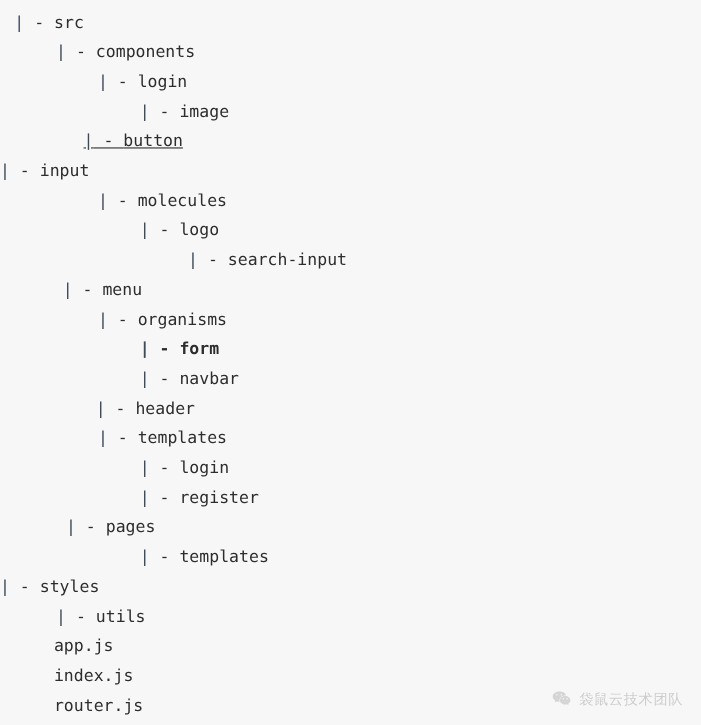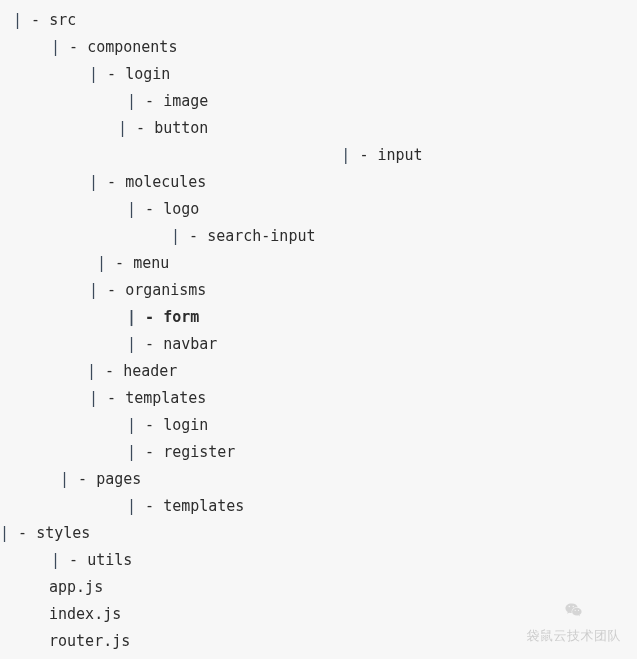--- a/index.html
+++ b/index.html
@@ -51,21 +51,20 @@
   
   #watermark {
     position: absolute;
     right: 16px;
     bottom: 14px;
     display: flex;
     align-items: center;
     gap: 7px;
     opacity: 0.30;
     user-select: none;
-    flex-direction: column;
   }
   #watermark .wm-logo {
     width: 19px;
     height: 19px;
     flex: 0 0 auto;
     display: block;
   }
   #watermark .wm-text {
     font-family: "DejaVu Sans", "Liberation Sans", sans-serif;
     font-size: 13px;
@@ -75,26 +74,26 @@
   }
 </style>
 </head>
 <body>
 
 <div id="tree">
     <div class="row" style="padding-left: 13px;"><span class="bar">|</span><span class="dash"> - </span><span class="label">src</span></div>
     <div class="row" style="padding-left: 51px;"><span class="bar">|</span><span class="dash"> - </span><span class="label">components</span></div>
     <div class="row" style="padding-left: 89px;"><span class="bar">|</span><span class="dash"> - </span><span class="label">login</span></div>
     <div class="row" style="padding-left: 127px;"><span class="bar">|</span><span class="dash"> - </span><span class="label">image</span></div>
-    <div class="row" style="padding-left: 118px;"><span class="bar">|</span><span class="dash"> - </span><span class="label">button</span></div>
-    <div class="row" style="padding-left: 127px; text-align: center;"><span class="bar">|</span><span class="dash"> - </span><span class="label">input</span></div>
+    <div class="row" style="padding-left: 76px; text-decoration: underline;"><span class="bar">|</span><span class="dash"> - </span><span class="label">button</span></div>
+    <div class="row" style=""><span class="bar">|</span><span class="dash"> - </span><span class="label">input</span></div>
     <div class="row" style="padding-left: 89px;"><span class="bar">|</span><span class="dash"> - </span><span class="label">molecules</span></div>
     <div class="row" style="padding-left: 127px;"><span class="bar">|</span><span class="dash"> - </span><span class="label">logo</span></div>
     <div class="row" style="padding-left: 127px; margin-left: 44px;"><span class="bar">|</span><span class="dash"> - </span><span class="label">search-input</span></div>
-    <div class="row" style="padding-left: 57px; margin-left: 40px;"><span class="bar">|</span><span class="dash"> - </span><span class="label">menu</span></div>
+    <div class="row" style="padding-left: 57px;"><span class="bar">|</span><span class="dash"> - </span><span class="label">menu</span></div>
     <div class="row" style="padding-left: 89px;"><span class="bar">|</span><span class="dash"> - </span><span class="label">organisms</span></div>
     <div class="row" style="padding-left: 127px; font-weight: bold;"><span class="bar">|</span><span class="dash"> - </span><span class="label">form</span></div>
     <div class="row" style="padding-left: 127px;"><span class="bar">|</span><span class="dash"> - </span><span class="label">navbar</span></div>
     <div class="row" style="padding-left: 87px;"><span class="bar">|</span><span class="dash"> - </span><span class="label">header</span></div>
     <div class="row" style="padding-left: 89px;"><span class="bar">|</span><span class="dash"> - </span><span class="label">templates</span></div>
     <div class="row" style="padding-left: 127px;"><span class="bar">|</span><span class="dash"> - </span><span class="label">login</span></div>
     <div class="row" style="padding-left: 127px;"><span class="bar">|</span><span class="dash"> - </span><span class="label">register</span></div>
     <div class="row" style="padding-left: 60px;"><span class="bar">|</span><span class="dash"> - </span><span class="label">pages</span></div>
     <div class="row" style="padding-left: 127px;"><span class="bar">|</span><span class="dash"> - </span><span class="label">templates</span></div>
     <div class="row" style=""><span class="bar">|</span><span class="dash"> - </span><span class="label">styles</span></div>

